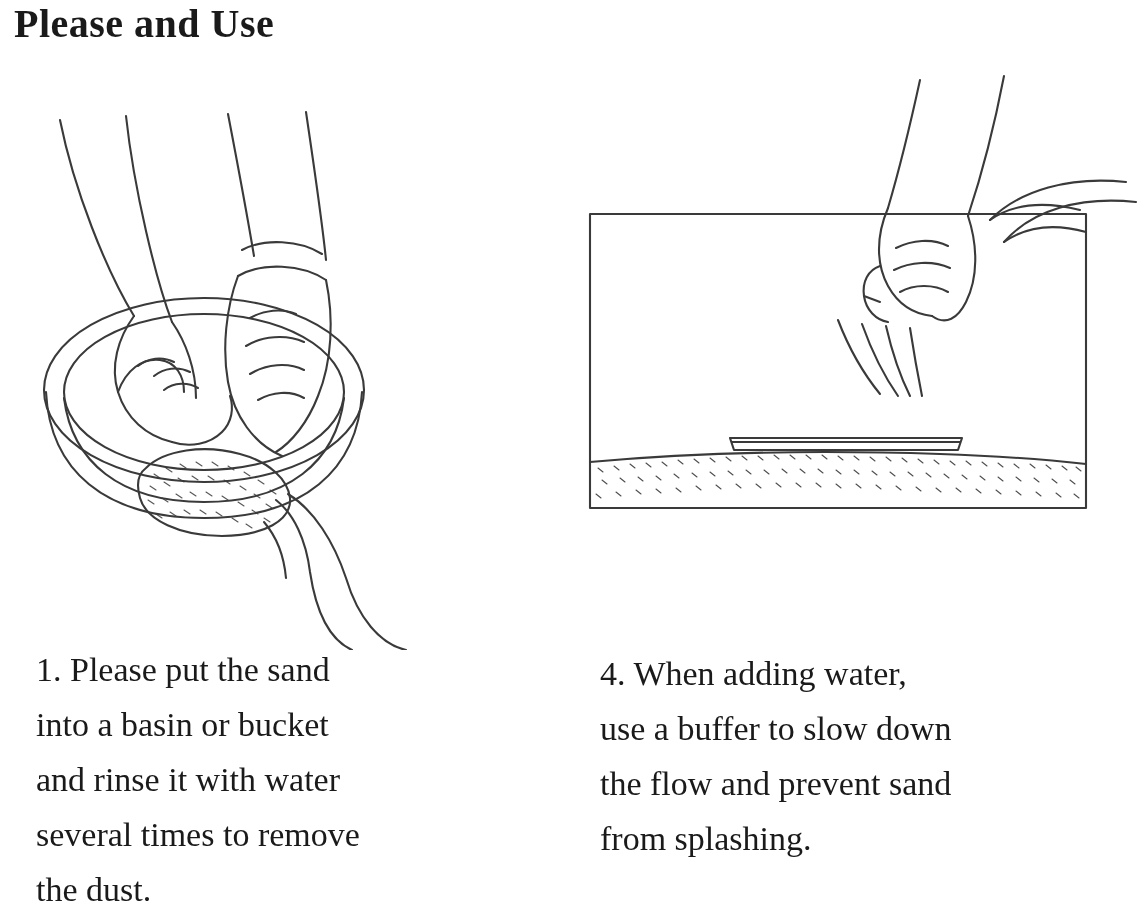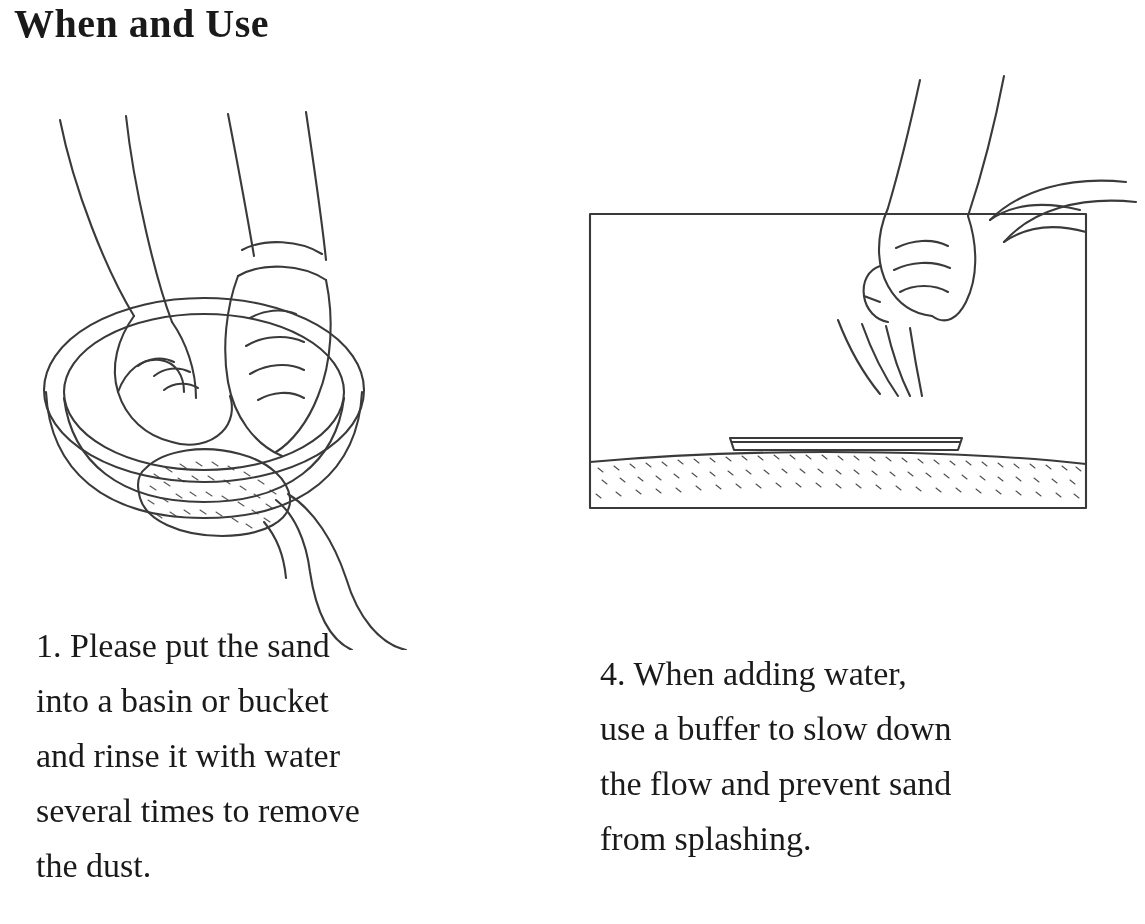--- a/index.html
+++ b/index.html
@@ -51,40 +51,40 @@
   .art {
     position: absolute;
     left: 0;
     top: 0;
     width: 560px;
     height: 580px;
   }
   .caption {
     position: absolute;
     left: 22px;
-    top: 548px;
+    top: 572px;
     width: 520px;
     font-family: "Liberation Serif", serif;
     font-size: 34px;
     line-height: 1.62;
     color: #1a1a1a;
     white-space: pre-line;
   }
   .caption-right {
     left: 20px;
     top: 576px;
   }
   svg { display: block; }
 </style>
 </head>
 <body>
 
 <div id="page">
 
-  <div class="title">When and Use</div>
+  <div class="title">Please and Use</div>
 
   <div class="panels">
 
     <div class="panel panel-left">
       <div class="art">
         <svg width="560" height="580" viewBox="0 0 560 580" fill="none" xmlns="http://www.w3.org/2000/svg">
           <g stroke="#3a3a3a" stroke-width="2.1" fill="none" stroke-linecap="round" stroke-linejoin="round">
 
             <ellipse cx="190" cy="320" rx="160" ry="92"></ellipse>
 

